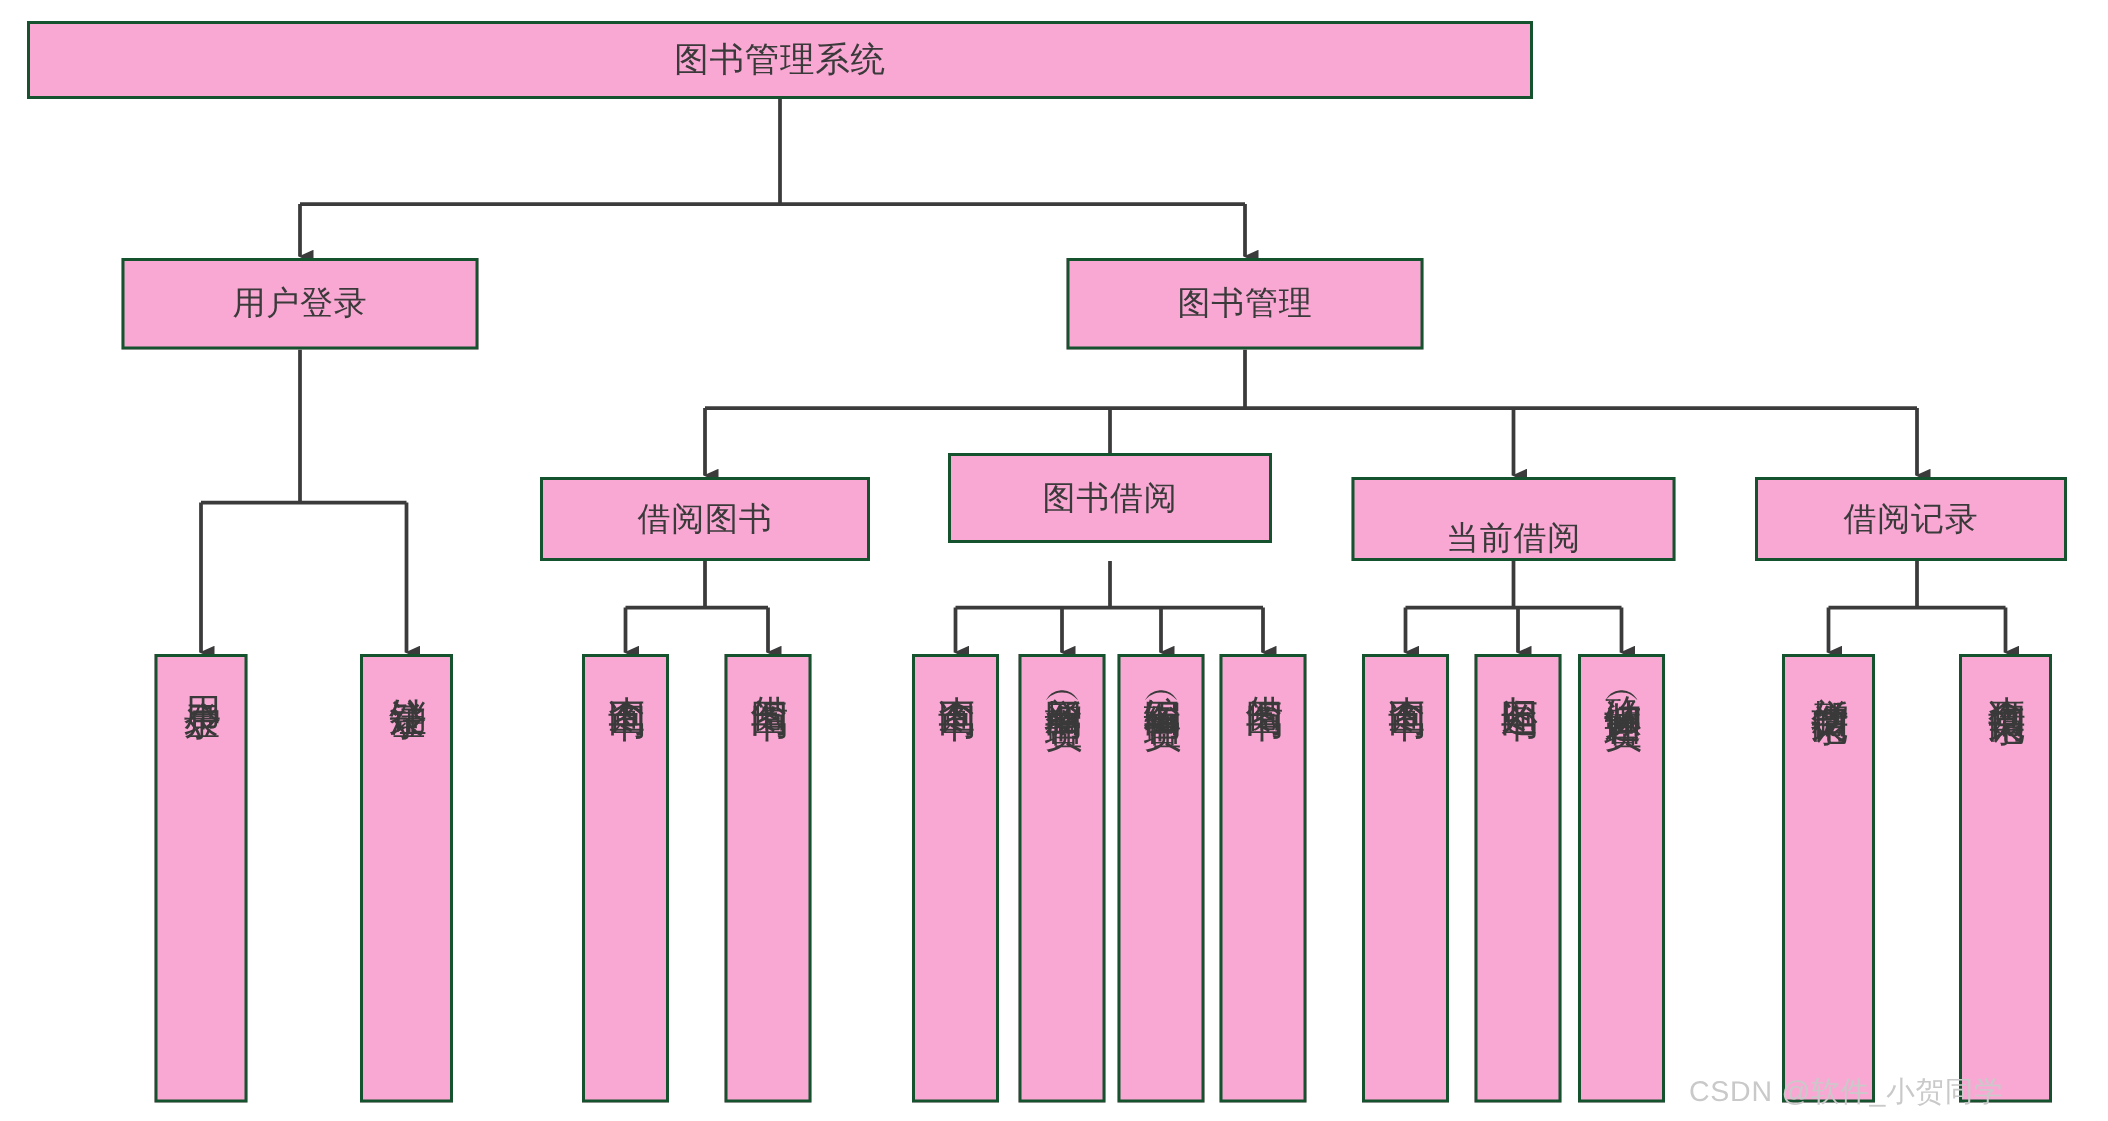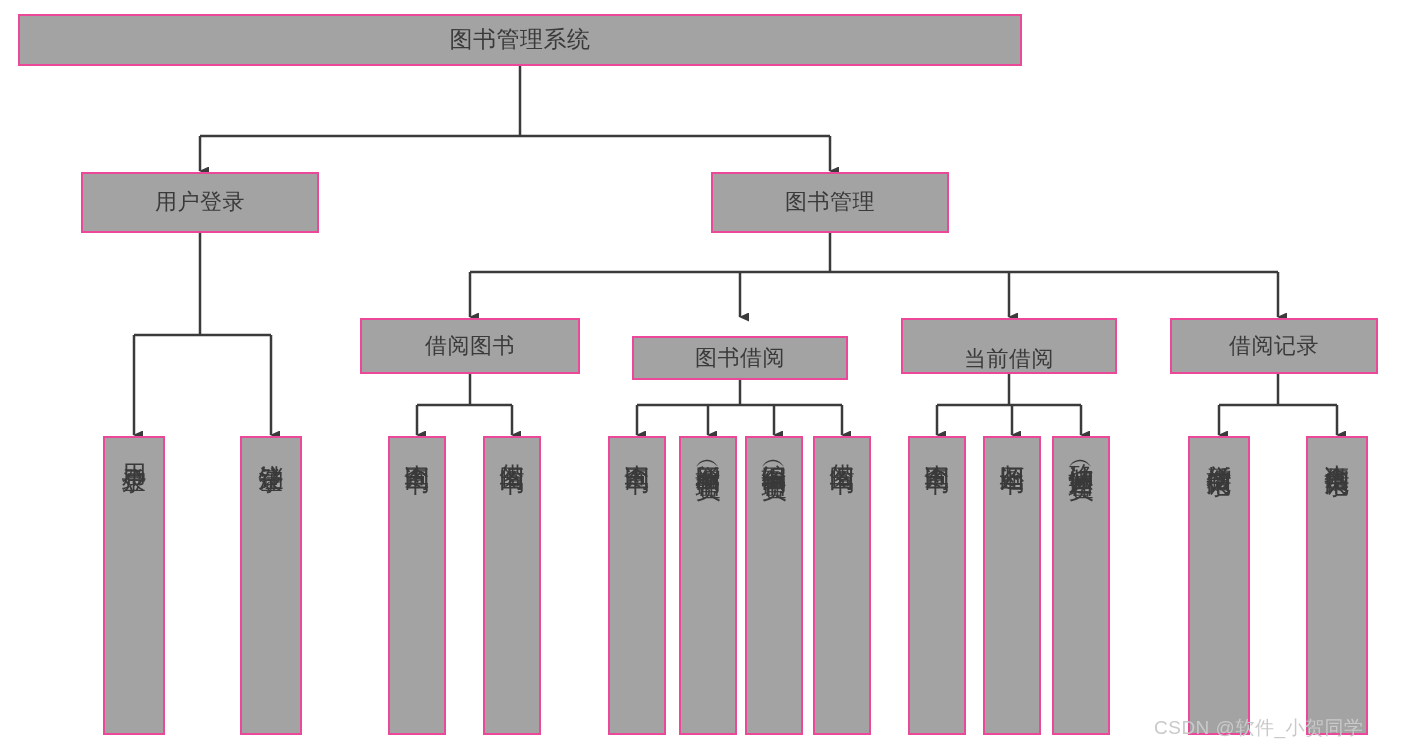--- a/index.html
+++ b/index.html
@@ -22,22 +22,22 @@
     position: absolute;
     left: 0;
     top: 0;
     width: 1405px;
     height: 747px;
     pointer-events: none;
   }
   .node {
     position: absolute;
     box-sizing: border-box;
-    background: #a3a3a3;
-    border: 2px solid #ec4899;
+    background: #f9a8d4;
+    border: 2px solid #14532d;
     display: flex;
     align-items: center;
     justify-content: center;
     color: #3a3a3a;
   }
   .node .label {
     display: block;
     text-align: center;
     line-height: 1.12;
     white-space: pre;
@@ -124,21 +124,21 @@
       </div>
       <div class="node horiz" style="left: 81px; top: 172px; width: 238px; height: 61px;">
         <span class="label">用户登录</span>
       </div>
       <div class="node horiz" style="left: 711px; top: 172px; width: 238px; height: 61px;">
         <span class="label">图书管理</span>
       </div>
       <div class="node horiz" style="left: 360px; top: 318px; width: 220px; height: 56px;">
         <span class="label">借阅图书</span>
       </div>
-      <div class="node horiz" style="left: 632px; top: 336px; width: 216px; height: 44px;">
+      <div class="node horiz" style="left: 632px; top: 302px; width: 216px; height: 60px;">
         <span class="label">图书借阅</span>
       </div>
       <div class="node horiz" style="left: 901px; top: 318px; width: 216px; height: 56px; align-items: flex-end;">
         <span class="label">当前借阅</span>
       </div>
       <div class="node horiz" style="left: 1170px; top: 318px; width: 208px; height: 56px;">
         <span class="label">借阅记录</span>
       </div>
       <div class="node vert" style="left: 103px; top: 436px; width: 62px; height: 299px;">
         <span class="label">用户登录</span>
@@ -174,14 +174,14 @@
         <span class="label">确认归还（管理员）</span>
       </div>
       <div class="node vert" style="left: 1188px; top: 436px; width: 62px; height: 299px;">
         <span class="label">新增借阅记录</span>
       </div>
       <div class="node vert" style="left: 1306px; top: 436px; width: 62px; height: 299px;">
         <span class="label">查询借阅记录</span>
       </div>
     </div>
 
-  <div class="watermark" style="left:1154px; top:715px;">CSDN @软件_小贺同学</div>
+  <div class="watermark" style="left:1126px; top:715px;">CSDN @软件_小贺同学</div>
 </div>
 
 </body></html>

